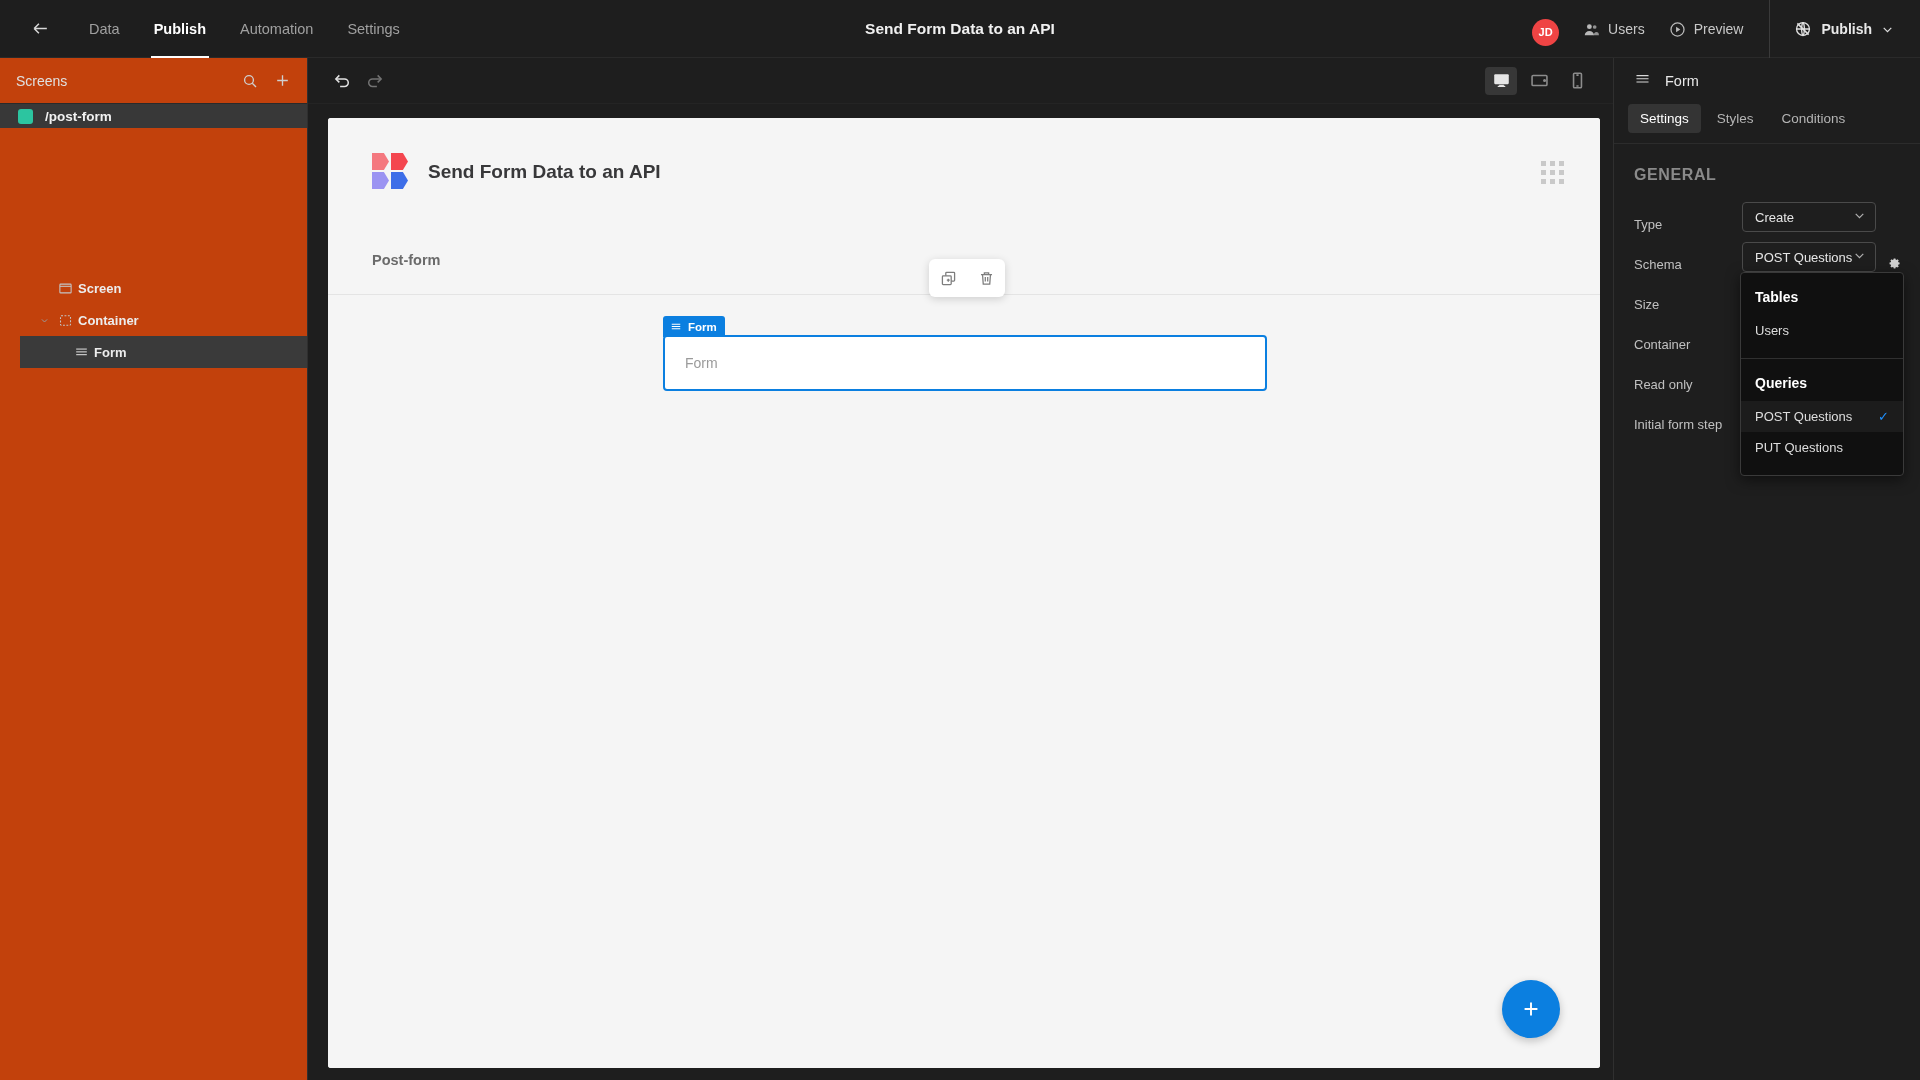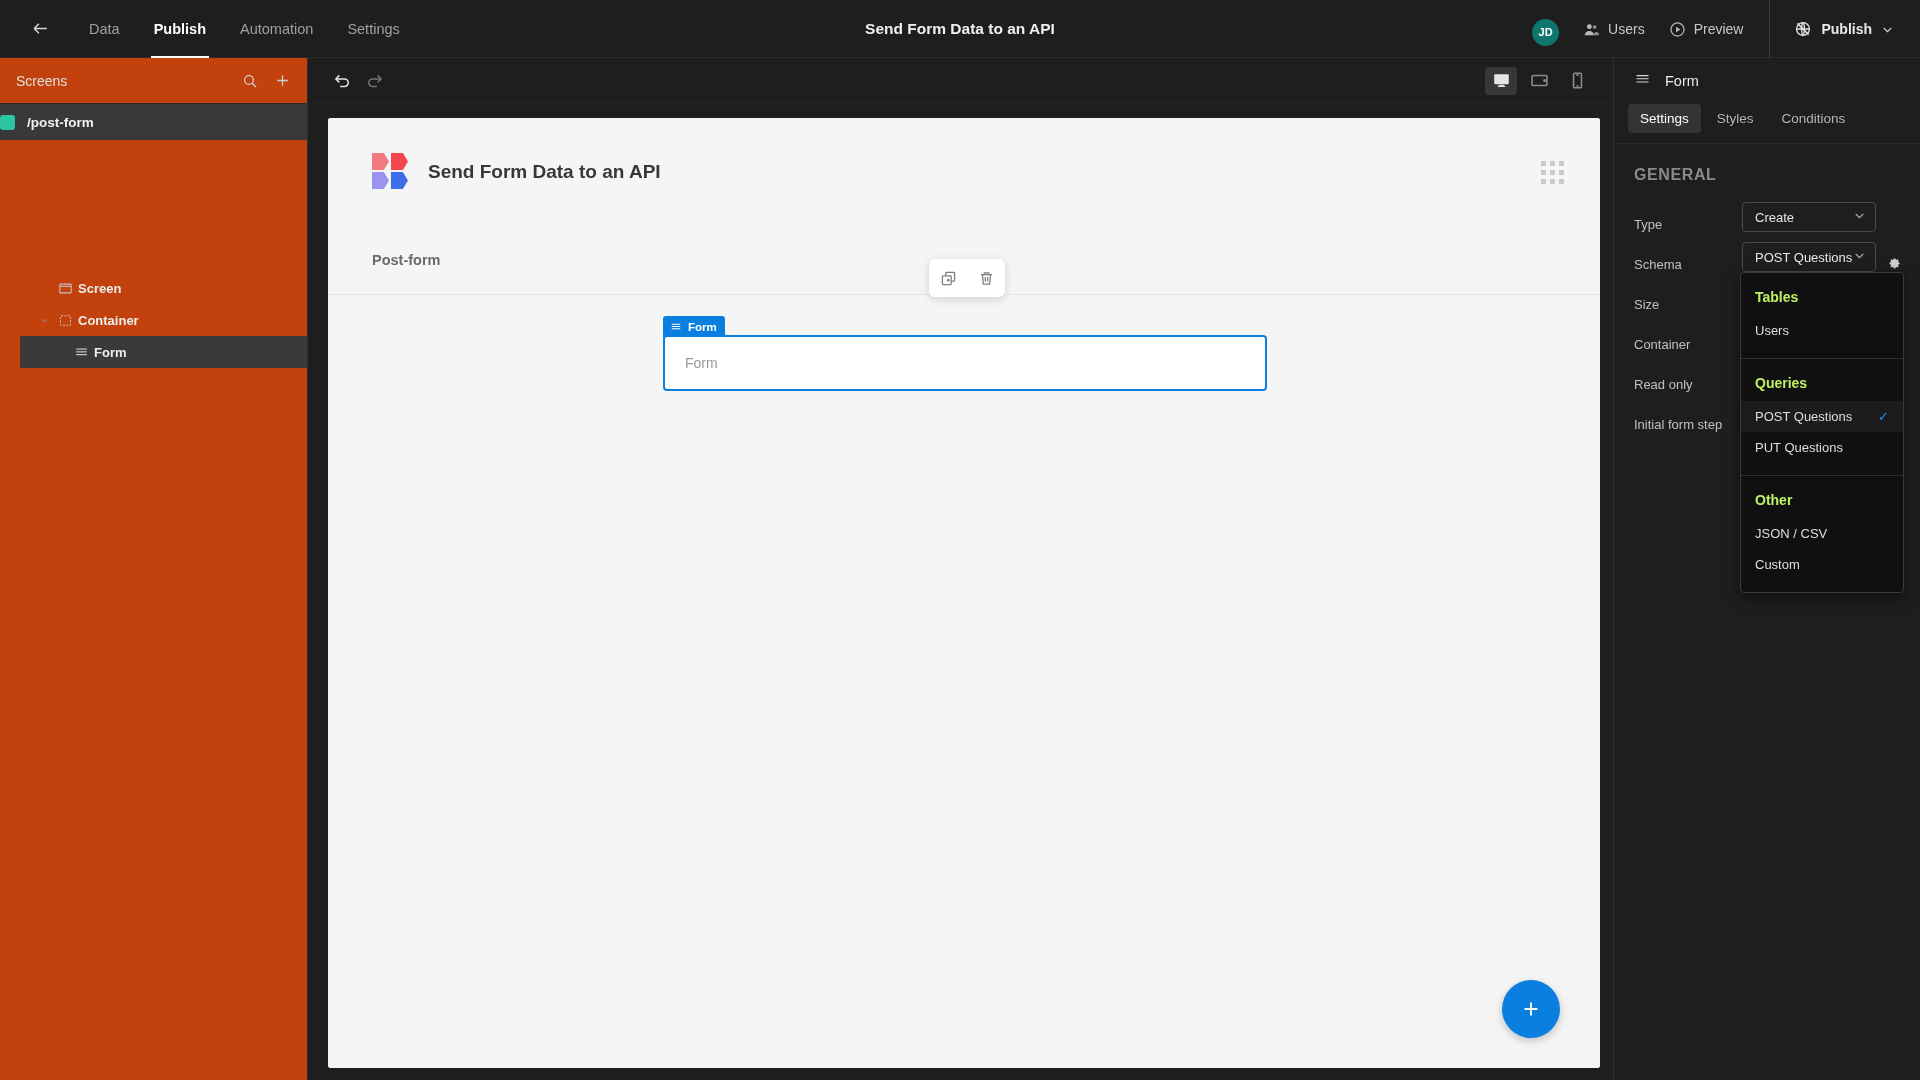--- a/index.html
+++ b/index.html
@@ -39,21 +39,21 @@
     display: flex; align-items: center; justify-content: center;
     font-size: 15.5px; font-weight: bold; color: #f0f0f0;
     pointer-events: none;
   }
   .topbar-right {
     position: absolute; right: 0; top: 0; height: 58px;
     display: flex; align-items: center;
   }
   .avatar {
     width: 27px; height: 27px; border-radius: 50%;
-    background: #0f766e;
+    background: #ef4444;
     display: flex; align-items: center; justify-content: center;
     font-size: 11px; font-weight: bold; color: #fff;
     cursor: pointer;
     margin-top: 6px;
   }
   .tb-item {
     display: flex; align-items: center; gap: 8px;
     margin-left: 24px; color: #c8c8c8; font-size: 14px; cursor: pointer;
   }
   .tb-sep {
@@ -73,22 +73,22 @@
   }
   .panel-head {
     height: 46px; display: flex; align-items: center;
     padding: 0 16px 0 16px;
     border-bottom: 1px solid #2a2a2a;
   }
   .panel-head .title { font-size: 14px; color: #e0e0e0; flex: 1; }
   .panel-head .icons { display: flex; align-items: center; gap: 16px; }
   .icon-btn { cursor: pointer; display: flex; align-items: center; justify-content: center; }
   .screen-row {
-    height: 36px; display: flex; align-items: center; gap: 12px;
-    cursor: pointer; text-align: right;
+    height: 24px; display: flex; align-items: center; gap: 12px;
+    padding-left: 18px; cursor: pointer; text-align: right;
   }
   .screen-row.selected { background: #383838; }
   .screen-dot { width: 15px; height: 15px; border-radius: 3px; background: #2cc5a0; }
   .screen-label { font-size: 13.5px; color: #f2f2f2; font-weight: bold; }
   .screens-body { height: 160px; }
   .components-head { border-top: 1px solid #2f2f2f; }
   .comp-row {
     height: 32px; display: flex; align-items: center;
     font-size: 13px; color: #ededed; font-weight: bold; cursor: pointer;
   }
@@ -222,21 +222,21 @@
     position: absolute; left: 1740px; top: 272px;
     width: 164px;
     background: #101010;
     border: 1px solid #3a3a3a; border-radius: 4px;
     box-shadow: 0 4px 14px rgba(0,0,0,0.5);
     z-index: 40; padding: 0;
   }
   .dd-group { padding: 10px 0 12px 0; border-bottom: 1px solid #303030; }
   .dd-group:last-child { border-bottom: none; }
   .dd-head {
-    font-size: 14px; font-weight: bold; color: #bef264;
+    font-size: 14px; font-weight: bold; color: #ffffff;
     padding: 6px 14px 10px 14px;
   }
   .dd-item {
     font-size: 13px; color: #dedede; padding: 8px 14px;
     display: flex; align-items: center; cursor: pointer;
   }
   .dd-item.selected { background: #1c1c1c; }
   .dd-check { margin-left: auto; color: #1e90ff; font-size: 13px; }
 </style>
 </head>
@@ -540,23 +540,14 @@
     <div class="dd-head">Queries</div>
     <div class="dd-item selected">
       <span>POST Questions</span>
       <span class="dd-check">✓</span>
     </div>
     <div class="dd-item">
       <span>PUT Questions</span>
     </div>
   </div>
 
-  <div class="dd-group">
-    <div class="dd-head">Other</div>
-    <div class="dd-item">
-      <span>JSON / CSV</span>
-    </div>
-    <div class="dd-item">
-      <span>Custom</span>
-    </div>
-  </div>
 
 </div>
 
 </body></html>

